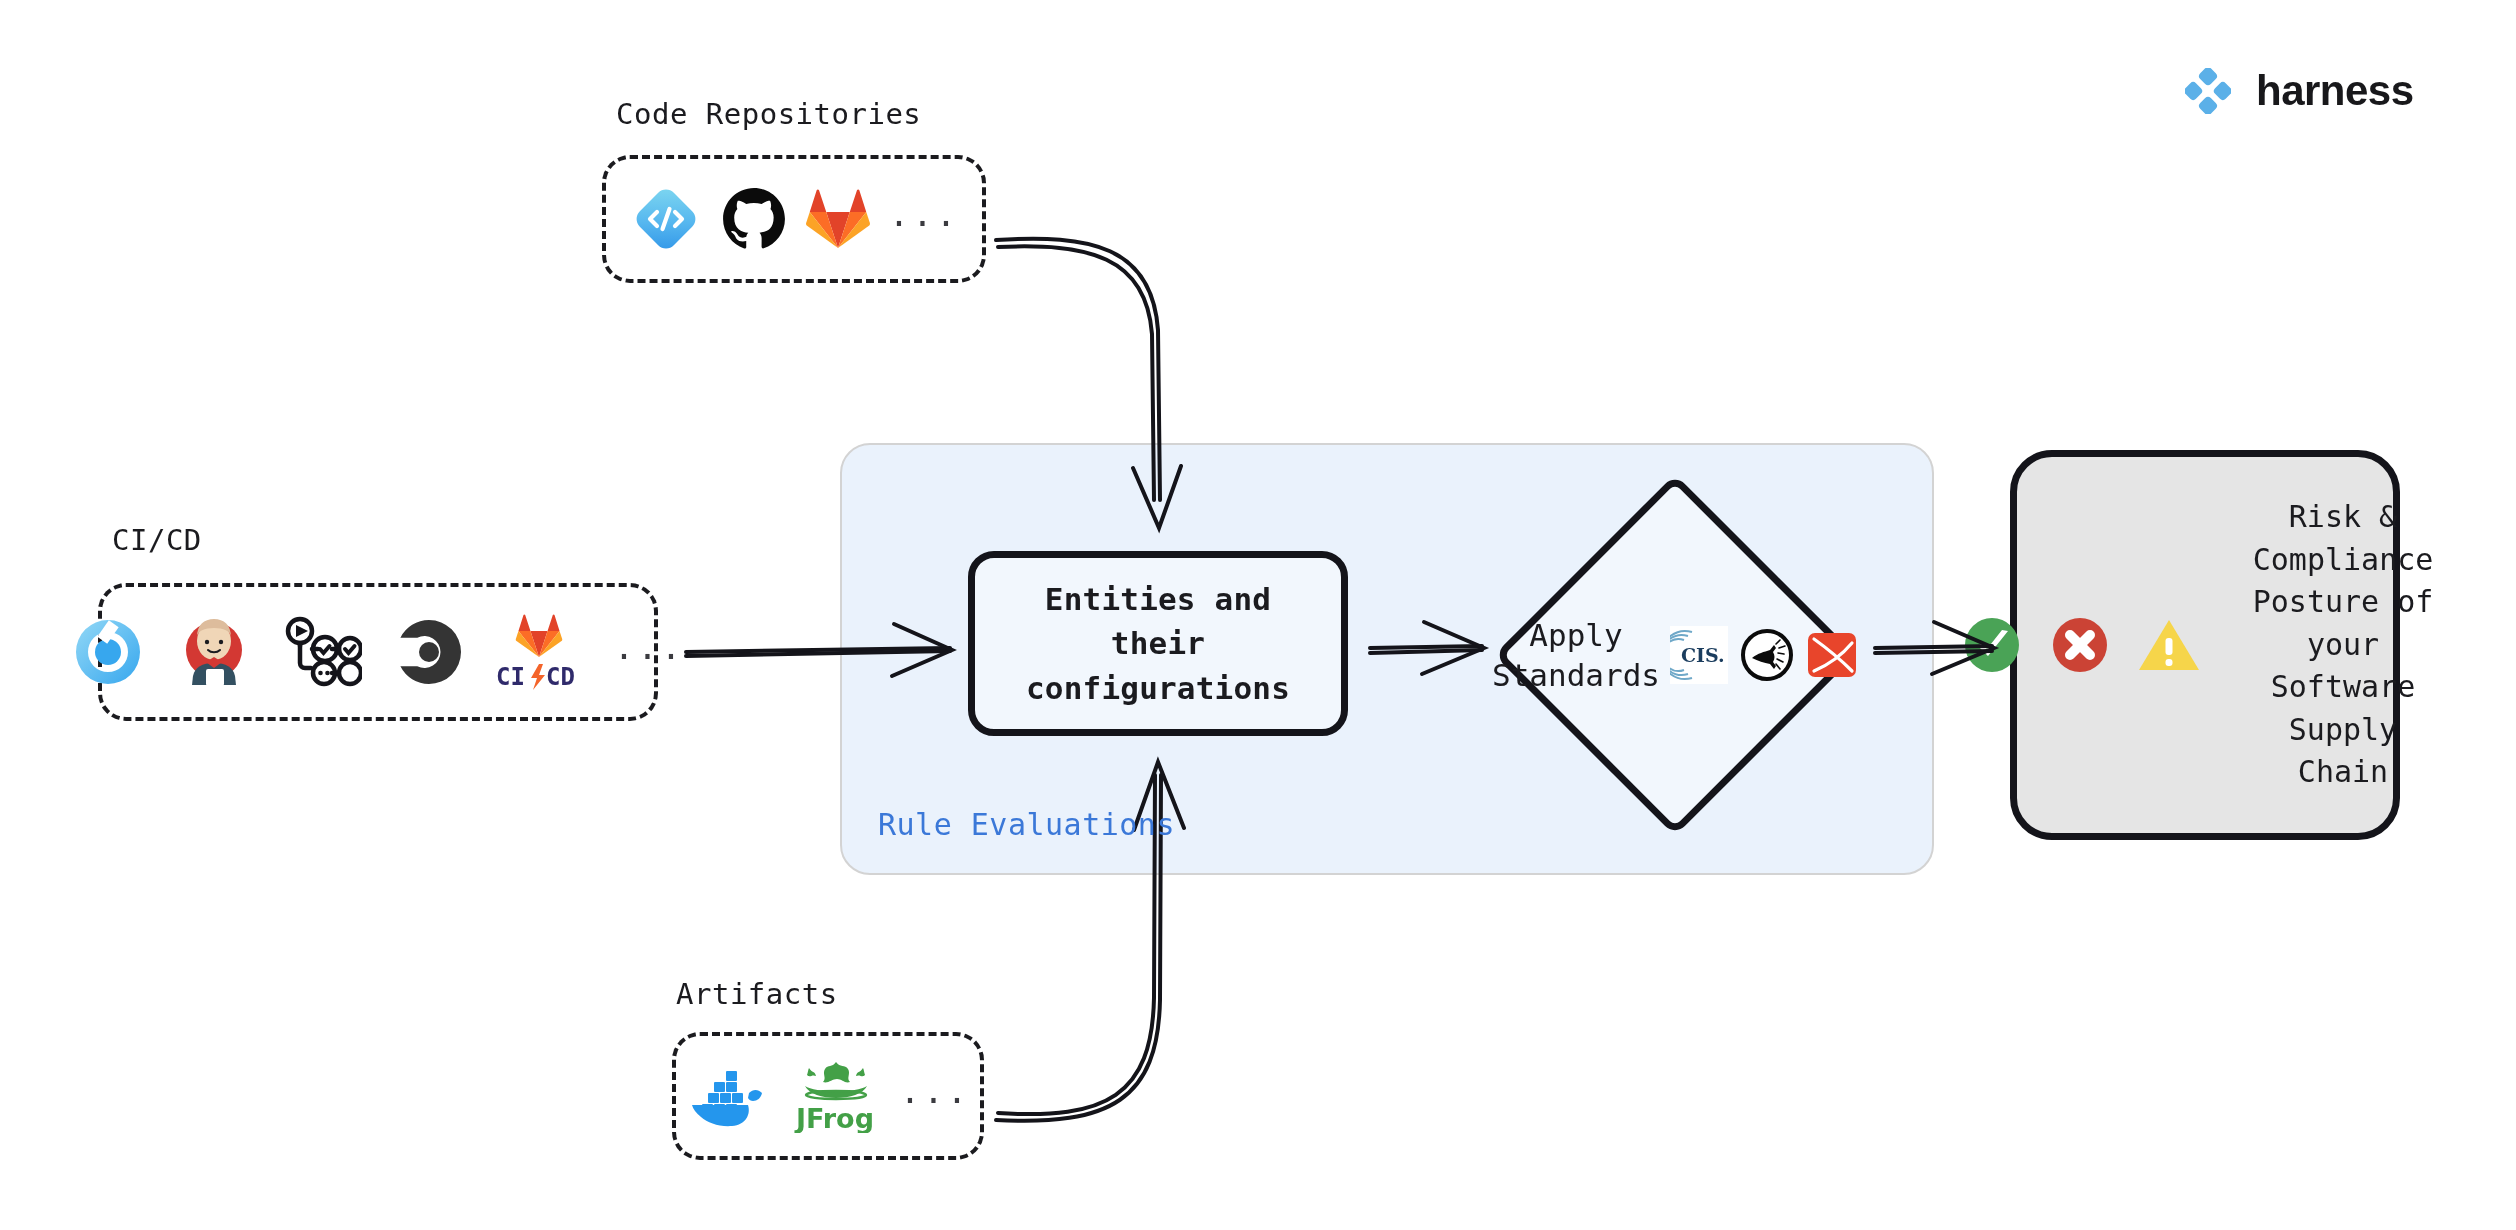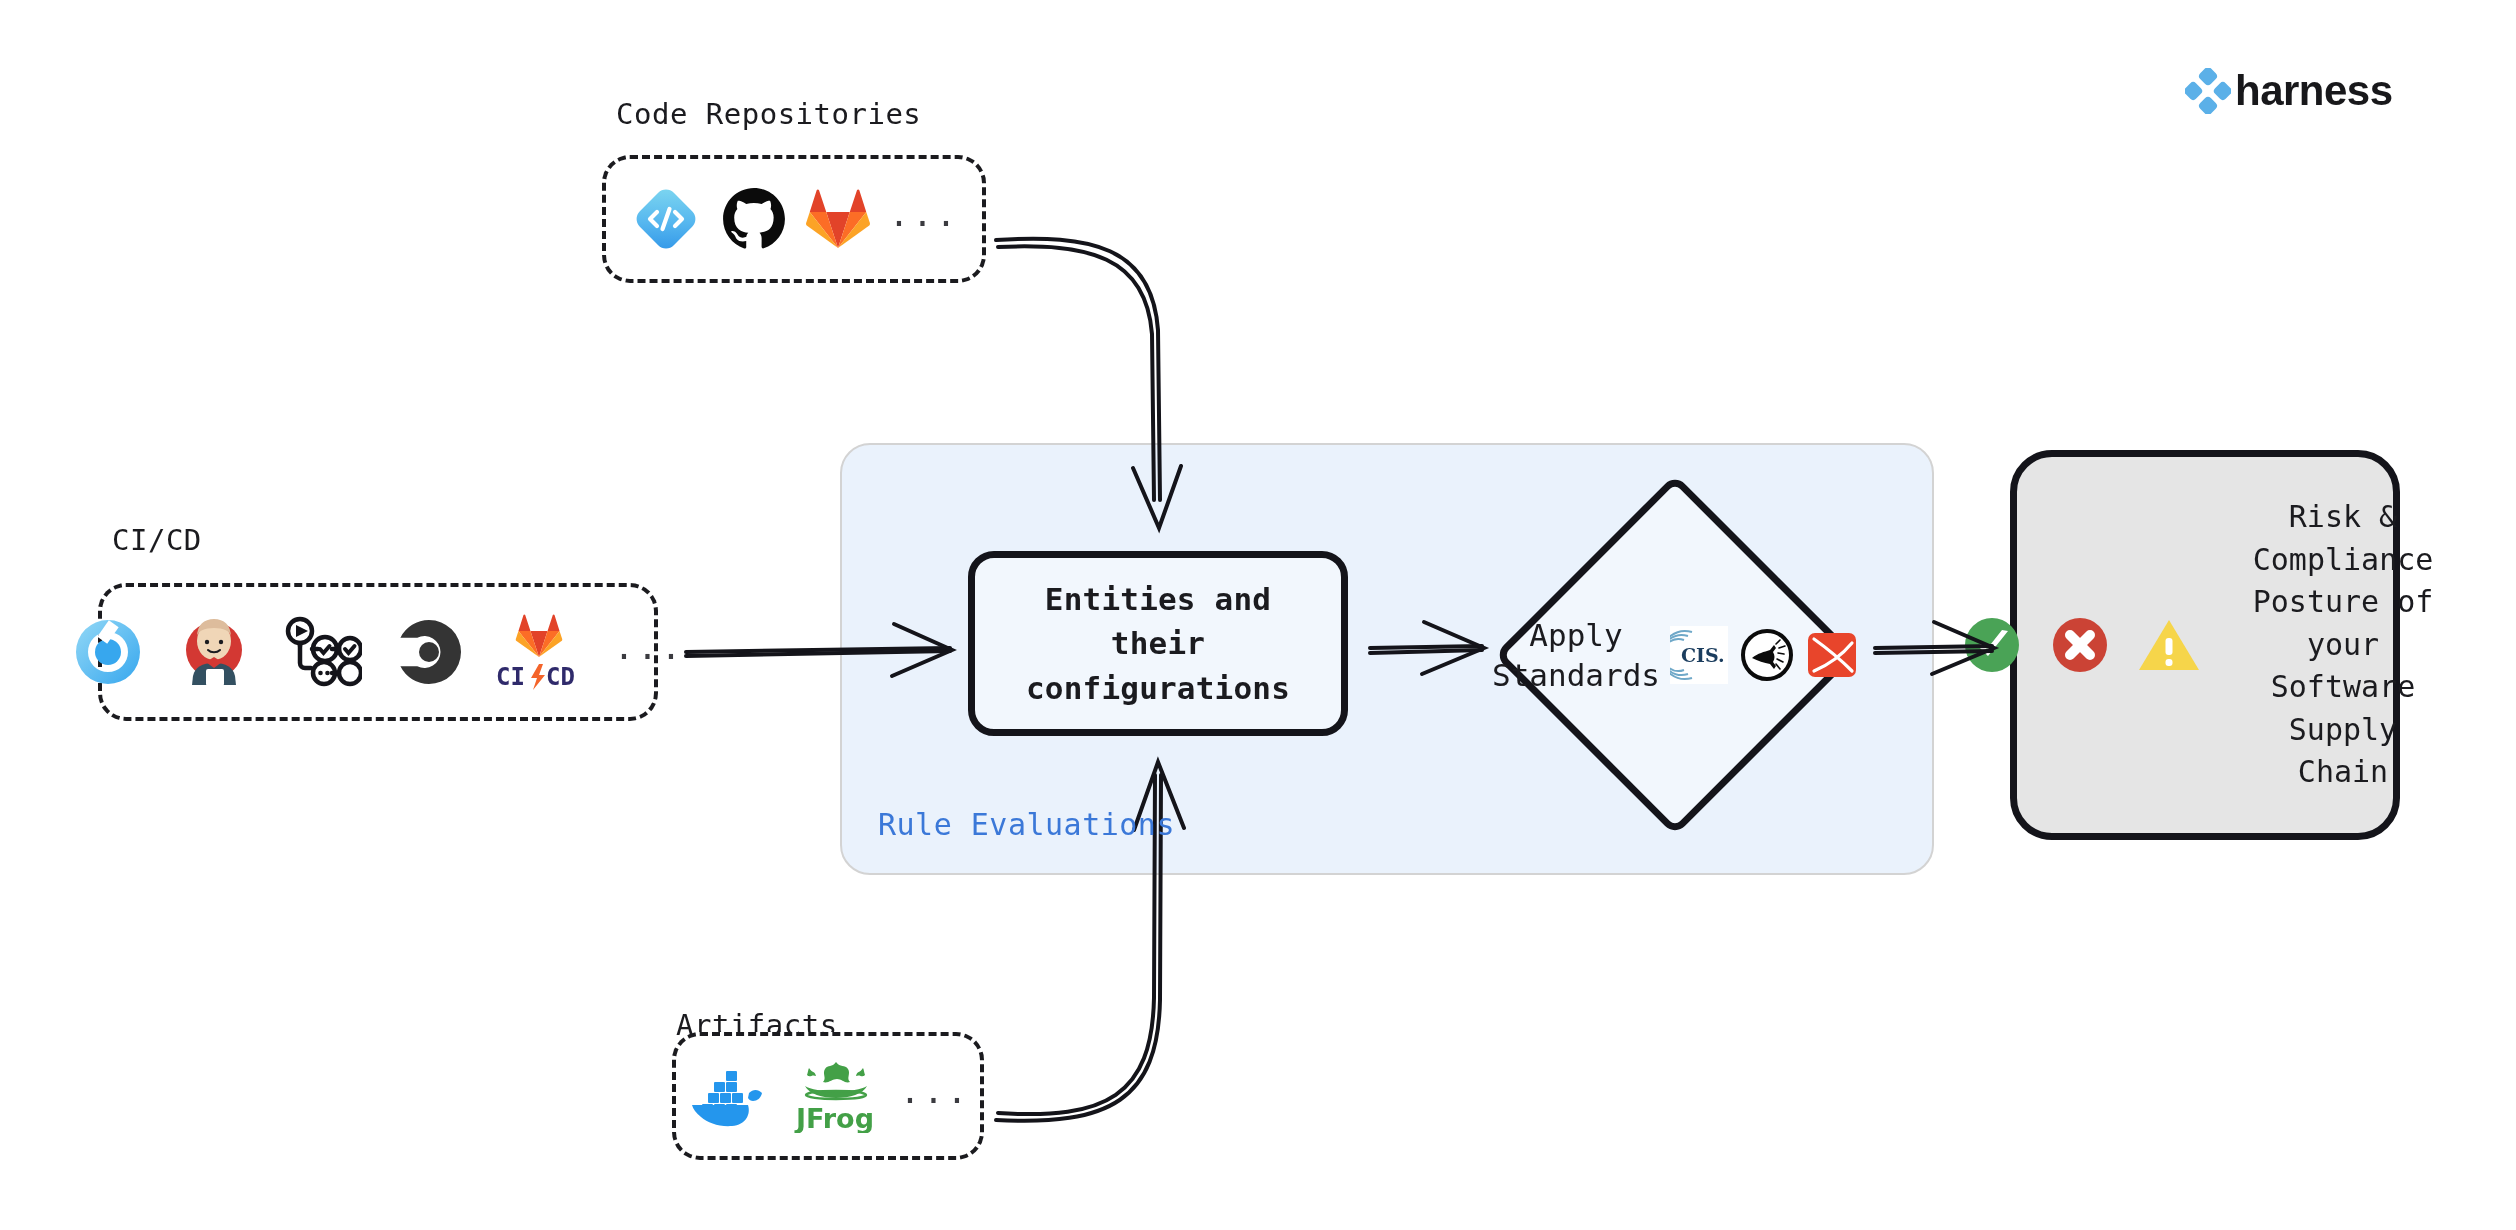--- a/index.html
+++ b/index.html
@@ -191,21 +191,21 @@
     padding: 0 16px;
   }
 
   
   .brand {
     position: absolute;
     left: 2185px;
     top: 68px;
     display: flex;
     align-items: center;
-    gap: 4px;
+    gap: 25px;
     z-index: 8;
   }
   .brand-name {
     font-family: "Liberation Sans", sans-serif;
     font-size: 42px;
     font-weight: 600;
     color: #18181b;
     letter-spacing: -0.5px;
     line-height: 1;
   }
@@ -375,21 +375,21 @@
           <path d="M43 2 L35 16 h6 l-4 12 L49 13 h-6 l4-11z" fill="#f4642a"></path>
           <text x="50" y="23" font-family="DejaVu Sans Mono, monospace" font-size="24" font-weight="bold" fill="#2f2a6b">CD</text>
         </svg>
       </span>
 
       <span class="ellipsis">...</span>
     </div>
   </div>
 
   <div class="group">
-    <div class="group-title" style="left:676px; top:977px;margin-top:31px;">Artifacts</div>
+    <div class="group-title" style="left:676px; top:977px;">Artifacts</div>
     <div class="group-box" style="left:672px; top:1032px; width:312px; height:128px; gap:22px;">
 
       <svg class="ico" width="86" height="66" viewBox="0 0 86 66">
         <g fill="#2496ed">
           <rect x="22" y="30" width="11" height="10" rx="1"></rect>
           <rect x="34" y="30" width="11" height="10" rx="1"></rect>
           <rect x="46" y="30" width="11" height="10" rx="1"></rect>
           <rect x="28" y="19" width="11" height="10" rx="1"></rect>
           <rect x="40" y="19" width="11" height="10" rx="1"></rect>
           <rect x="40" y="8" width="11" height="10" rx="1"></rect>

